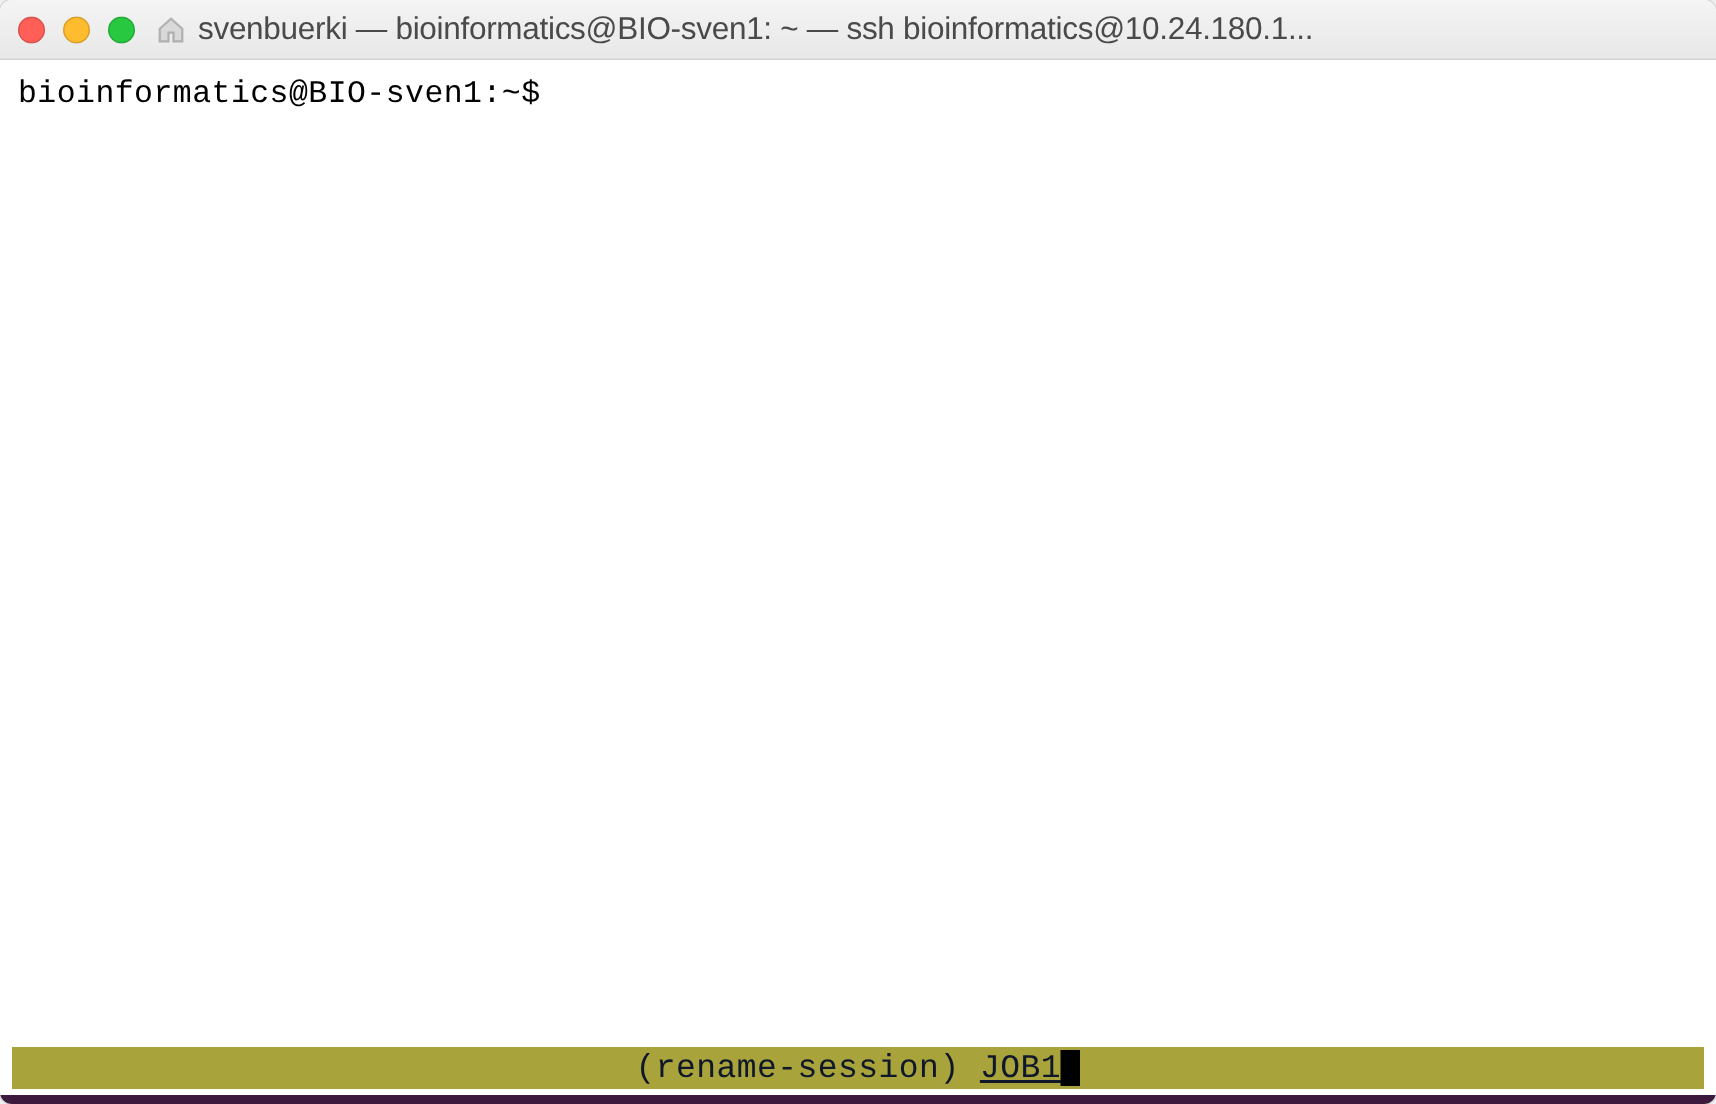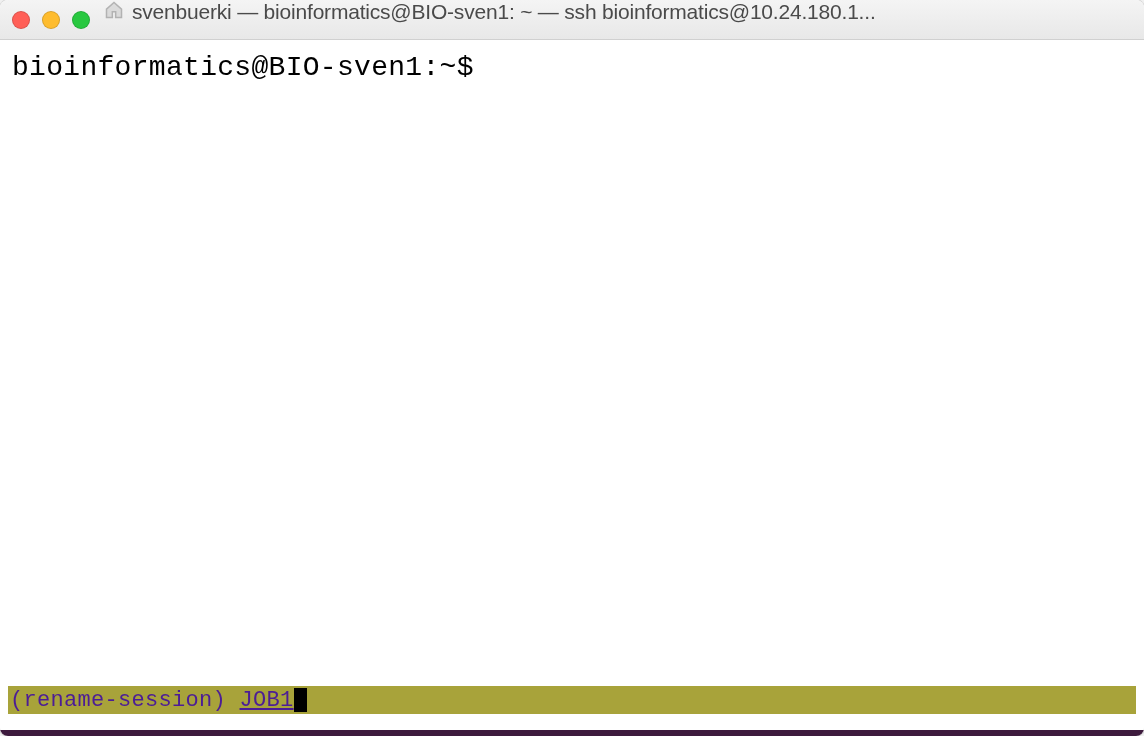--- a/index.html
+++ b/index.html
@@ -22,20 +22,21 @@
       overflow: hidden;
       display: flex;
       flex-direction: column;
       box-shadow: 0 0 0 1px rgba(0,0,0,0.1);
     }
     .titlebar {
       height: 40px;
       background: linear-gradient(to bottom, #f4f4f4, #e8e8e8);
       border-bottom: 1px solid #d0d0d0;
       display: flex;
+      align-items: center;
       padding: 0 12px;
       flex-shrink: 0;
     }
     .traffic-lights {
       display: flex;
       gap: 12px;
       align-items: center;
       margin-right: 14px;
     }
     .traffic-light {
@@ -61,41 +62,42 @@
       overflow: hidden;
       text-overflow: ellipsis;
       flex: 1;
       letter-spacing: -0.2px;
     }
     .terminal-body {
       flex: 1;
       background: #ffffff;
       padding: 10px 12px;
       font-family: "SF Mono", Menlo, Monaco, "Courier New", monospace;
-      font-size: 28px;
+      font-size: 21px;
       line-height: 1.3;
       color: #000000;
       overflow: hidden;
       letter-spacing: 0.3px;
     }
     .prompt-line {
       white-space: pre;
     }
     .status-bar {
       height: 28px;
       background: #a8a33a;
       display: flex;
       align-items: center;
       font-family: "SF Mono", Menlo, Monaco, "Courier New", monospace;
       font-size: 22px;
-      color: #4c1d95;
+      color: #0f172a;
       padding: 0 2px;
       flex-shrink: 0;
-      margin: 0 8px 16px 8px;
+      margin: 0 8px 4px 8px;
       letter-spacing: 0.3px;
+      justify-content: center;
     }
     .status-label {
       white-space: pre;
     }
     .status-input {
       white-space: pre;
       text-decoration: underline;
     }
     .cursor-block {
       display: inline-block;

